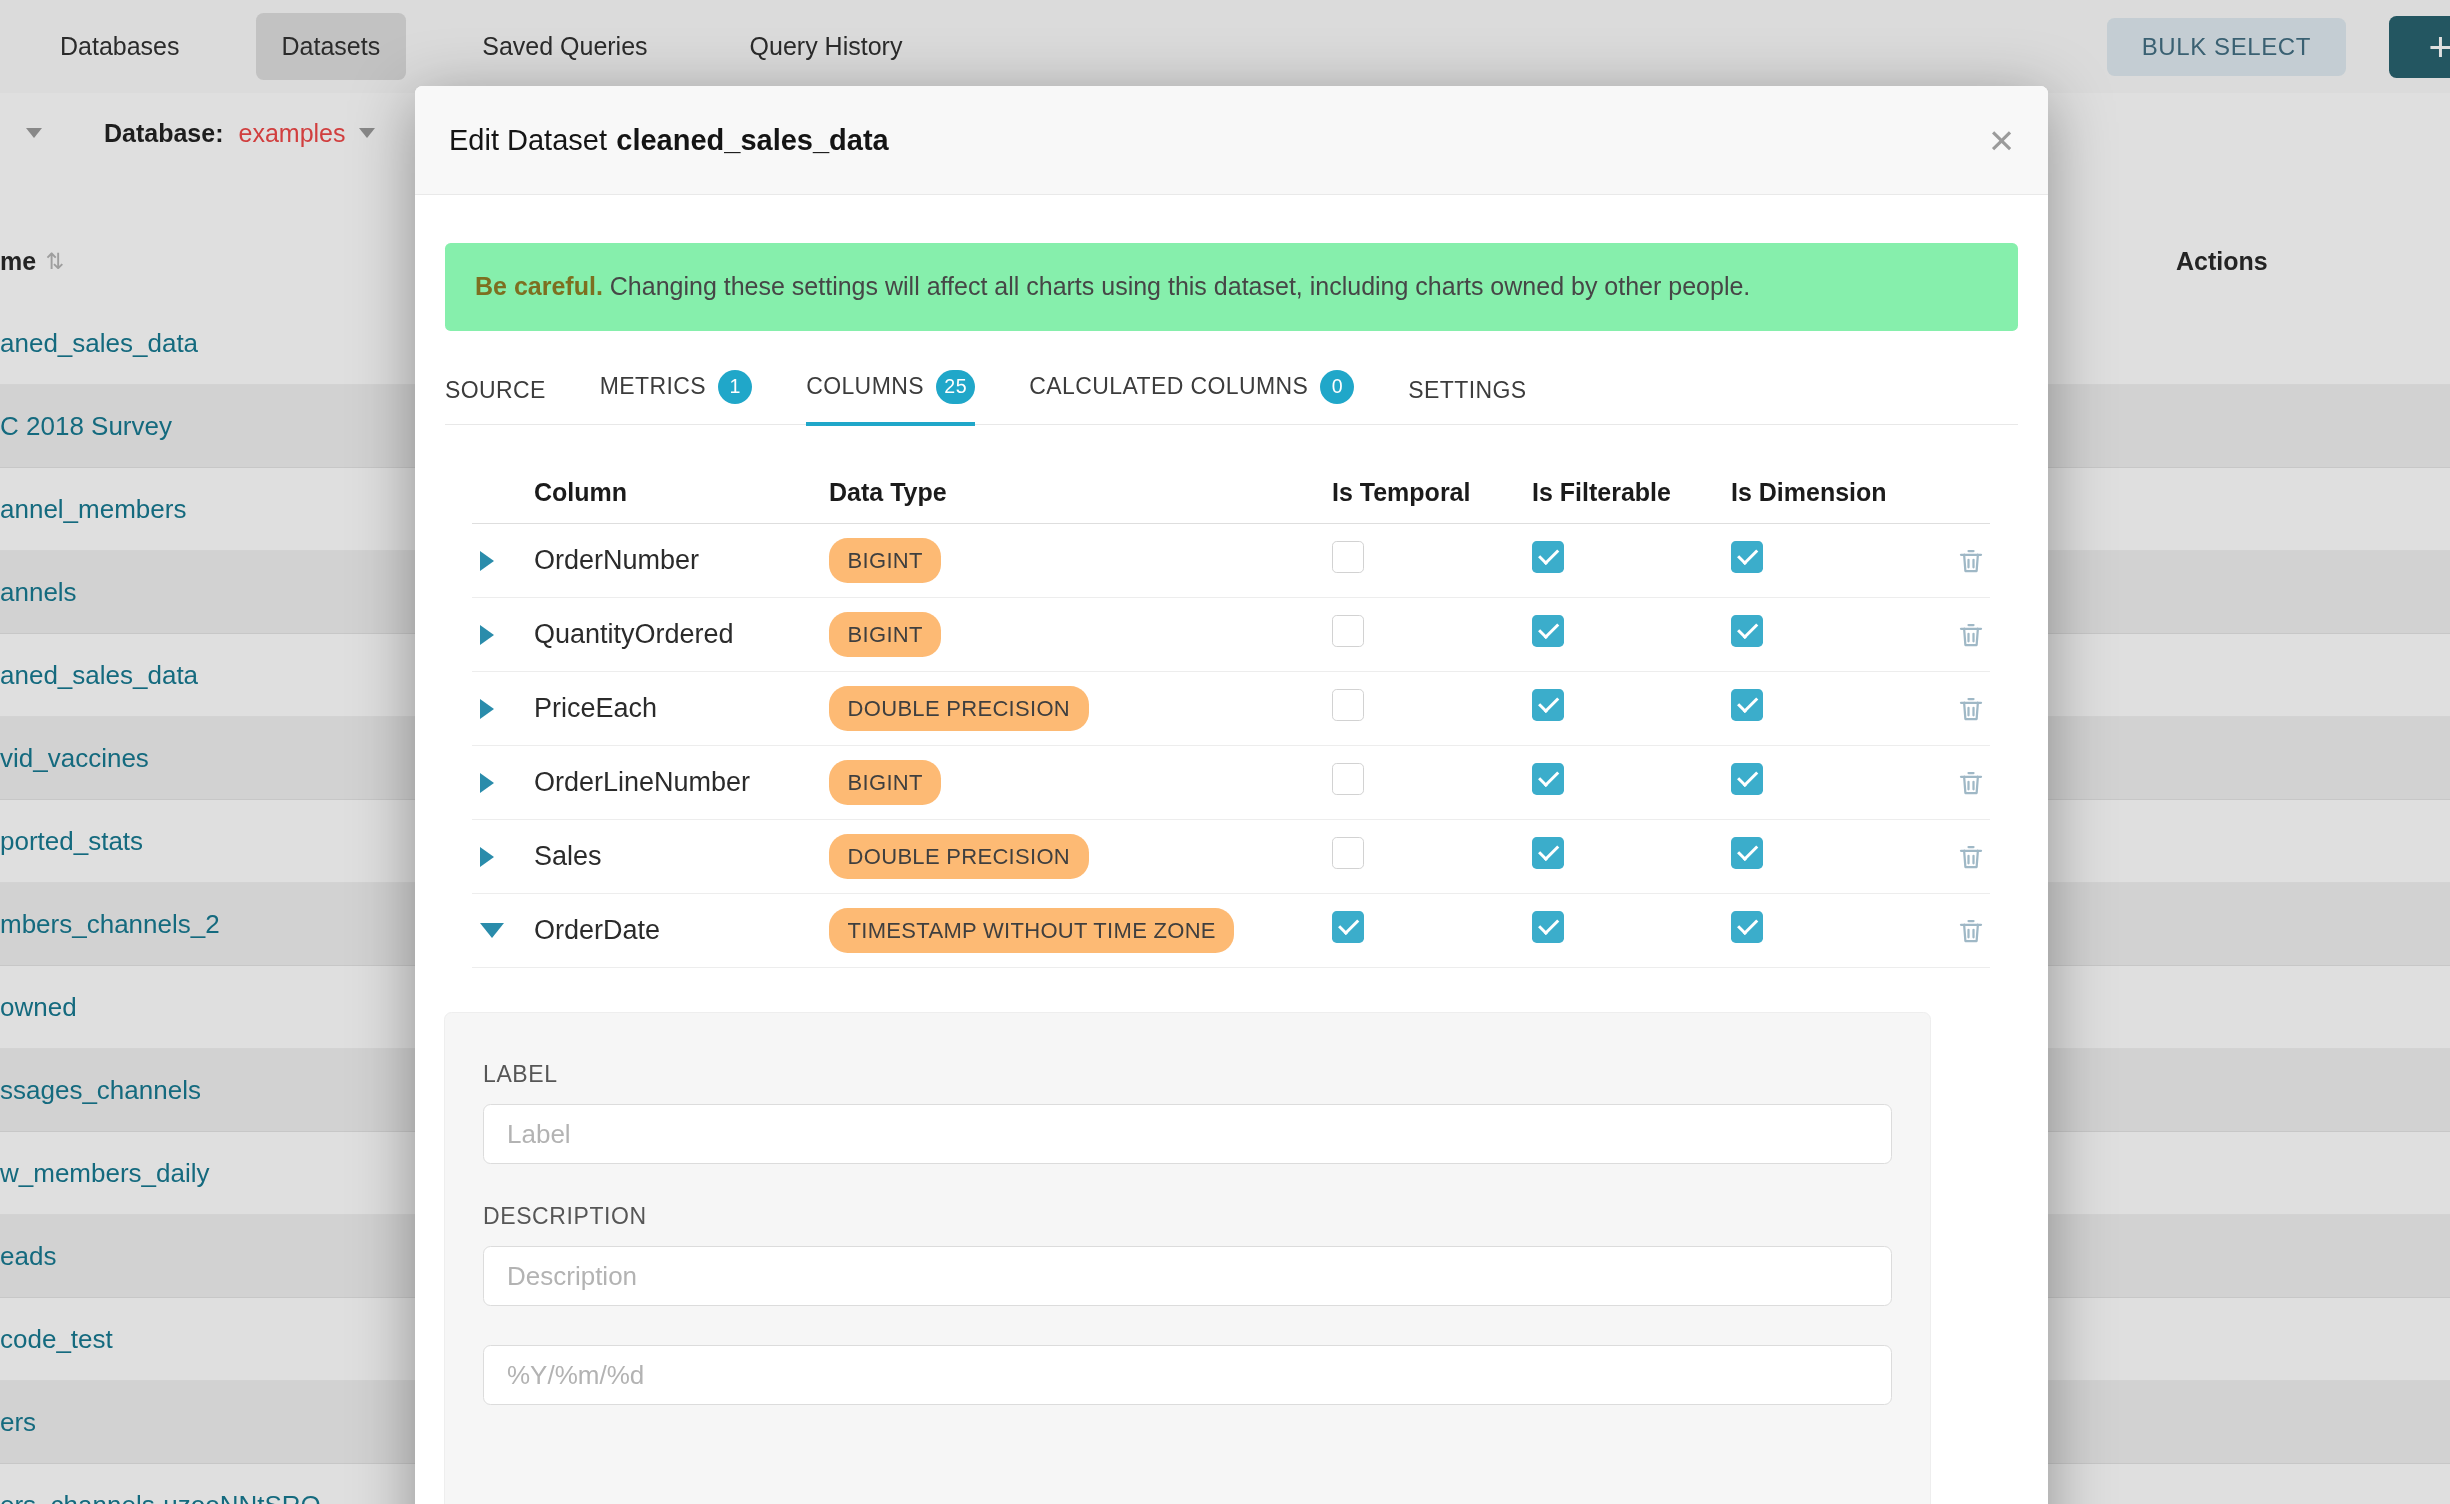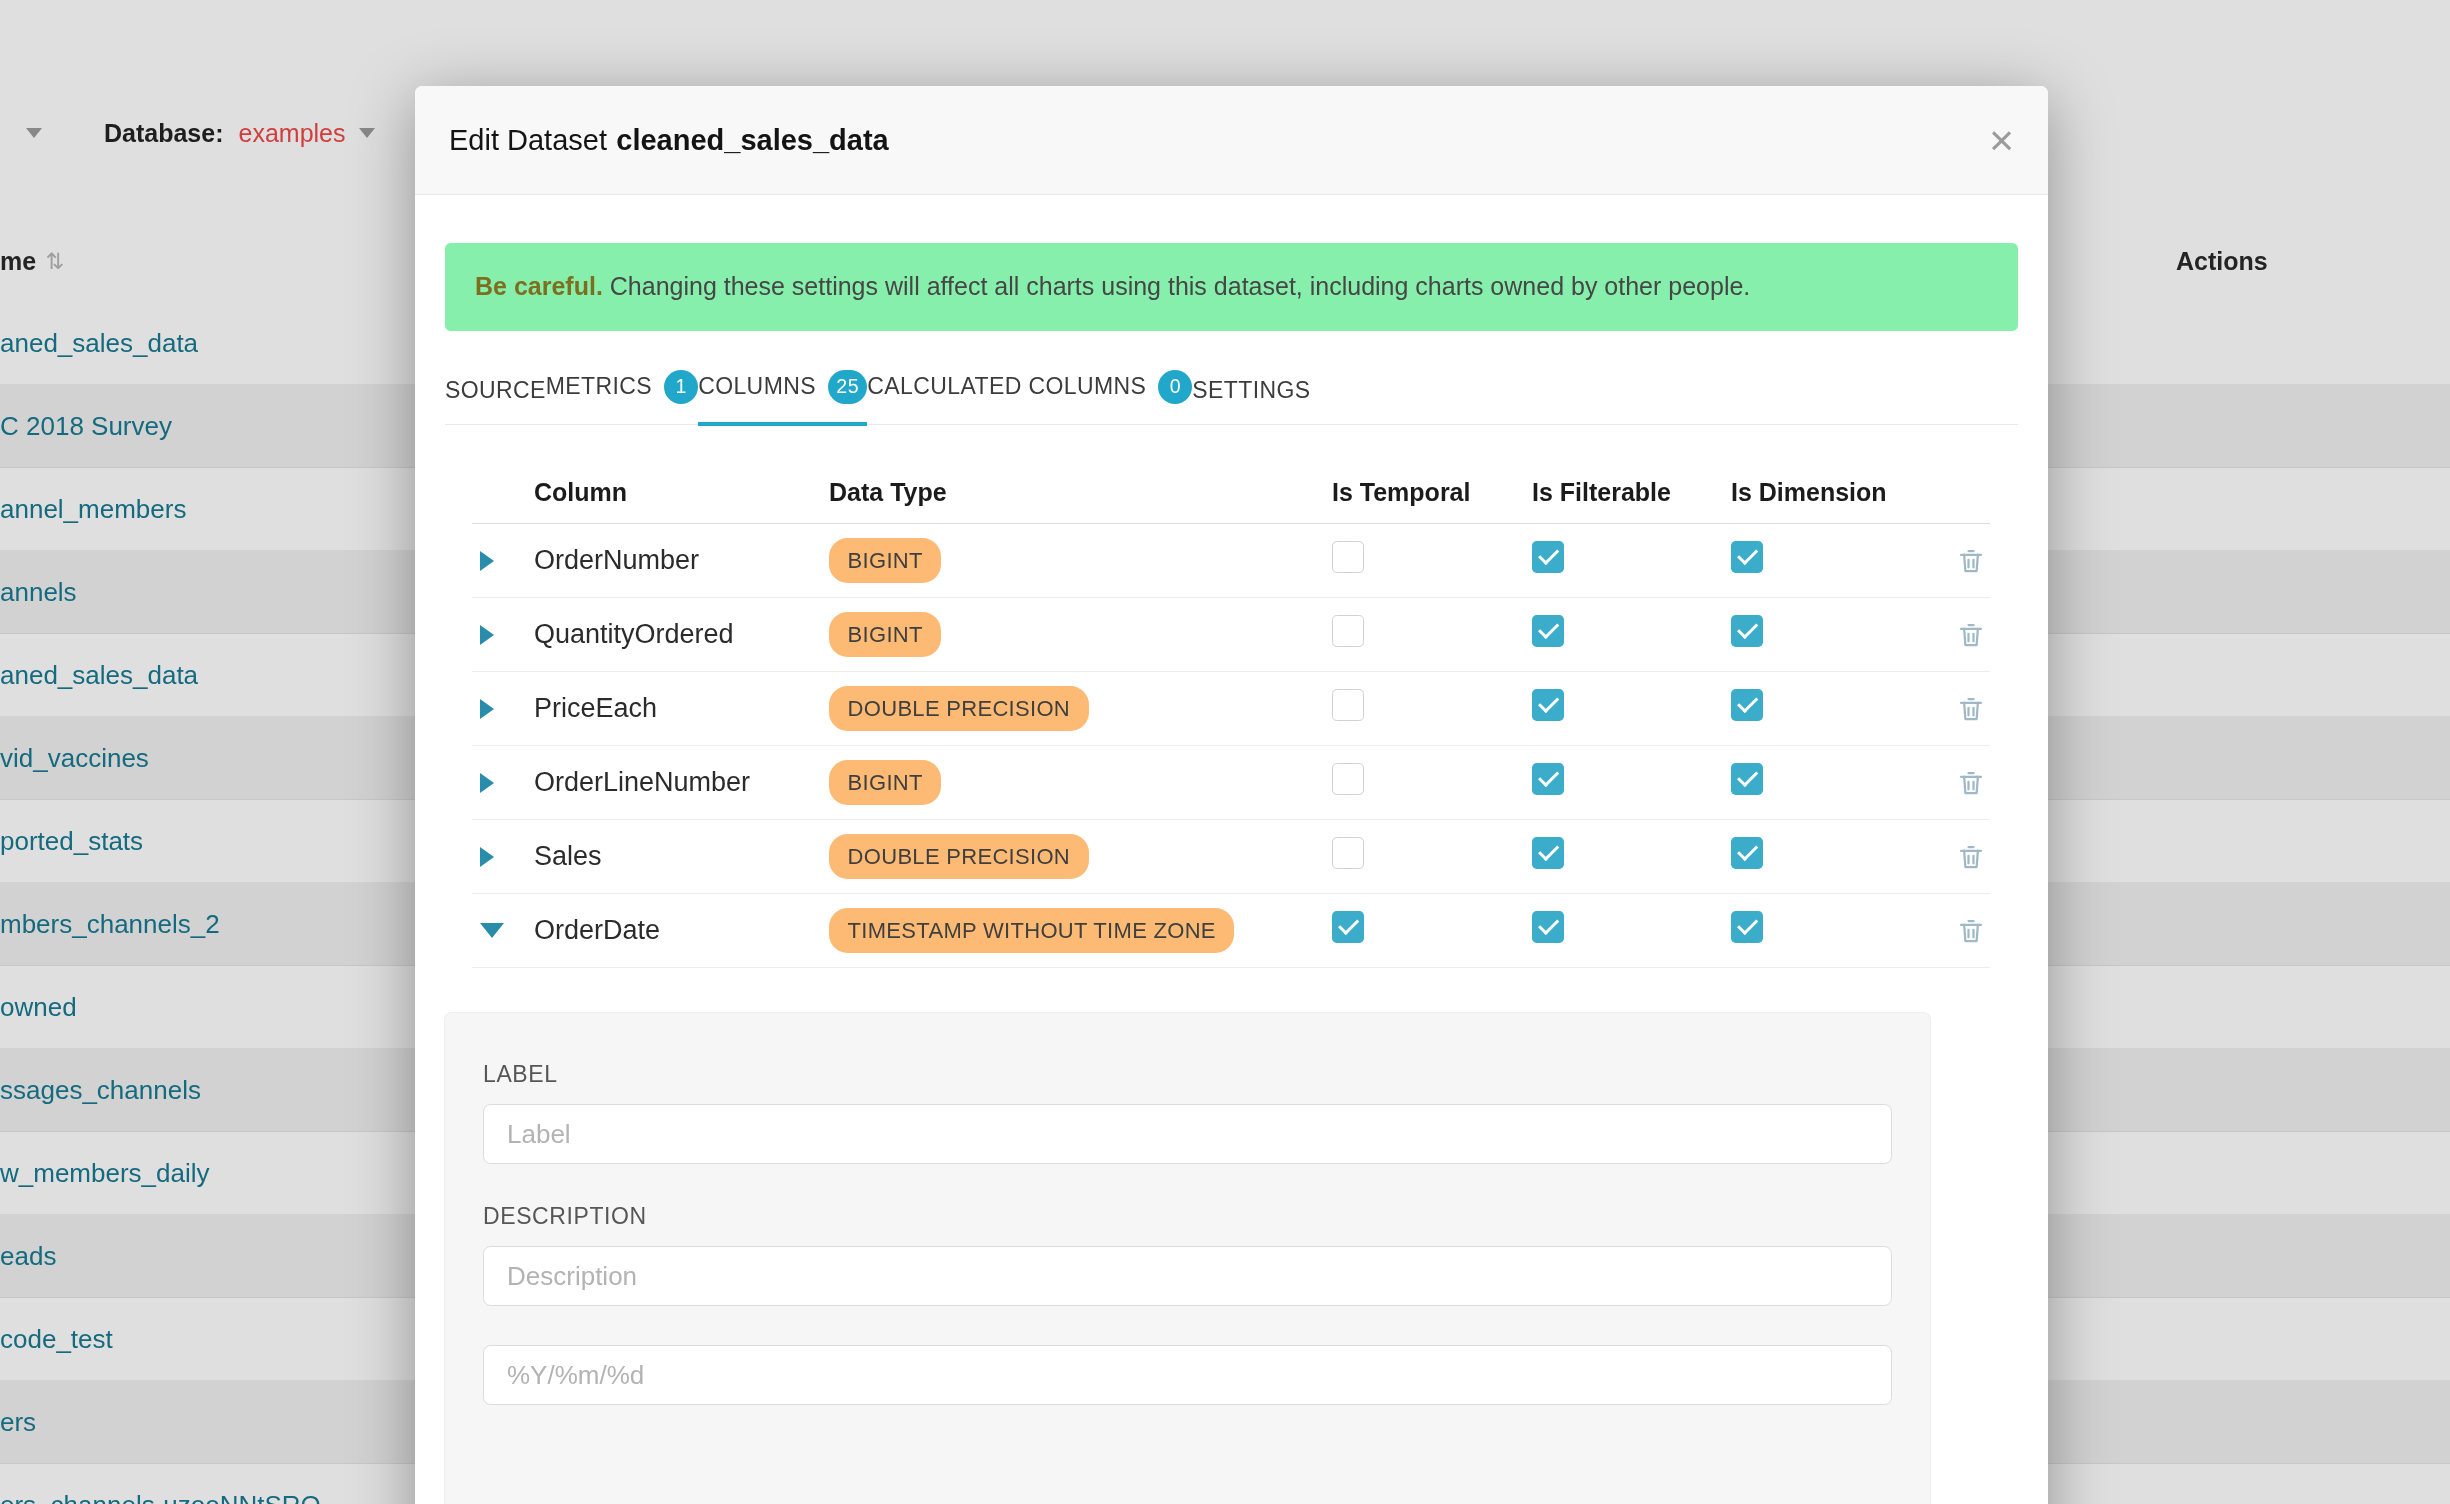--- a/index.html
+++ b/index.html
@@ -47,21 +47,21 @@
                 border-radius:7.5px 7.5px 0 0;display:flex;align-items:center;padding:0 34px;box-sizing:border-box;}
   .modal-title{font-size:29px;color:#141414;}
   .modal-title .bold{font-weight:700;margin-left:9.3px;}
   .close-x{margin-left:auto;font-size:43px;color:#9b9b9b;line-height:1;cursor:pointer;
            background:none;border:none;padding:0;}
 
   .warning{margin:48px 30px 0;background:#86efac;border-radius:5.6px;padding:27px 30px;
            font-size:25px;color:#464646;line-height:1.35;}
   .warning .bold{font-weight:700;color:#7d6f20;}
 
-  .tabs{margin:39px 30px 0;display:flex;align-items:flex-end;border-bottom:0.9px solid #e8e8e8;}
+  .tabs{margin:39px 30px 0;display:flex;align-items:flex-end;gap:54px;border-bottom:0.9px solid #e8e8e8;}
   .tab{display:flex;align-items:center;gap:12px;padding-bottom:20.5px;font-size:23px;font-weight:500;
        color:#3c3c3c;letter-spacing:0.4px;position:relative;cursor:pointer;white-space:nowrap;}
   .tab.active::after{content:"";position:absolute;left:0;right:0;bottom:-1.9px;height:3.7px;background:#20a7c9;}
   .badge{min-width:34px;height:34px;border-radius:931px;background:#20a7c9;color:#fff;font-size:19.6px;
          display:flex;align-items:center;justify-content:center;box-sizing:border-box;padding:0 8.4px;}
 
   .ctable{margin:36px 58px 0 57px;}
   .crow{display:grid;grid-template-columns:62px 295px 503px 200px 199px 177px 1fr;align-items:center;}
   .chead{height:62px;border-bottom:0.9px solid #dedede;font-weight:700;font-size:25px;color:#1b1b1b;}
   .cdrow{height:73px;border-bottom:0.9px solid #ededed;font-size:27px;color:#2b2b2b;}
@@ -88,20 +88,28 @@
           font-family:"Liberation Sans", sans-serif;outline:none;}
   .dinput::placeholder{color:#b3b3b3;}
   .info{display:inline-flex;width:25px;height:25px;border-radius:50%;background:#8e979c;color:#fff;
         font-size:17px;align-items:center;justify-content:center;margin-left:12px;font-weight:700;}
 </style>
 </head>
 <body>
 
 <div class="page">
 
+  <div class="topnav">
+    <span class="nav-item">Databases</span>
+    <span class="nav-item active">Datasets</span>
+    <span class="nav-item">Saved Queries</span>
+    <span class="nav-item">Query History</span>
+    <button class="bulk-btn">BULK SELECT</button>
+    <button class="add-btn">+</button>
+  </div>
 
   <div class="filterbar">
     <span class="chev fb-caret-left"></span>
     <span class="fb-label">Database:</span>
     <span class="fb-value">examples</span>
     <span class="chev fb-caret"></span>
   </div>
 
   <div class="bg-header">
     <span class="bg-name-h">me</span>

